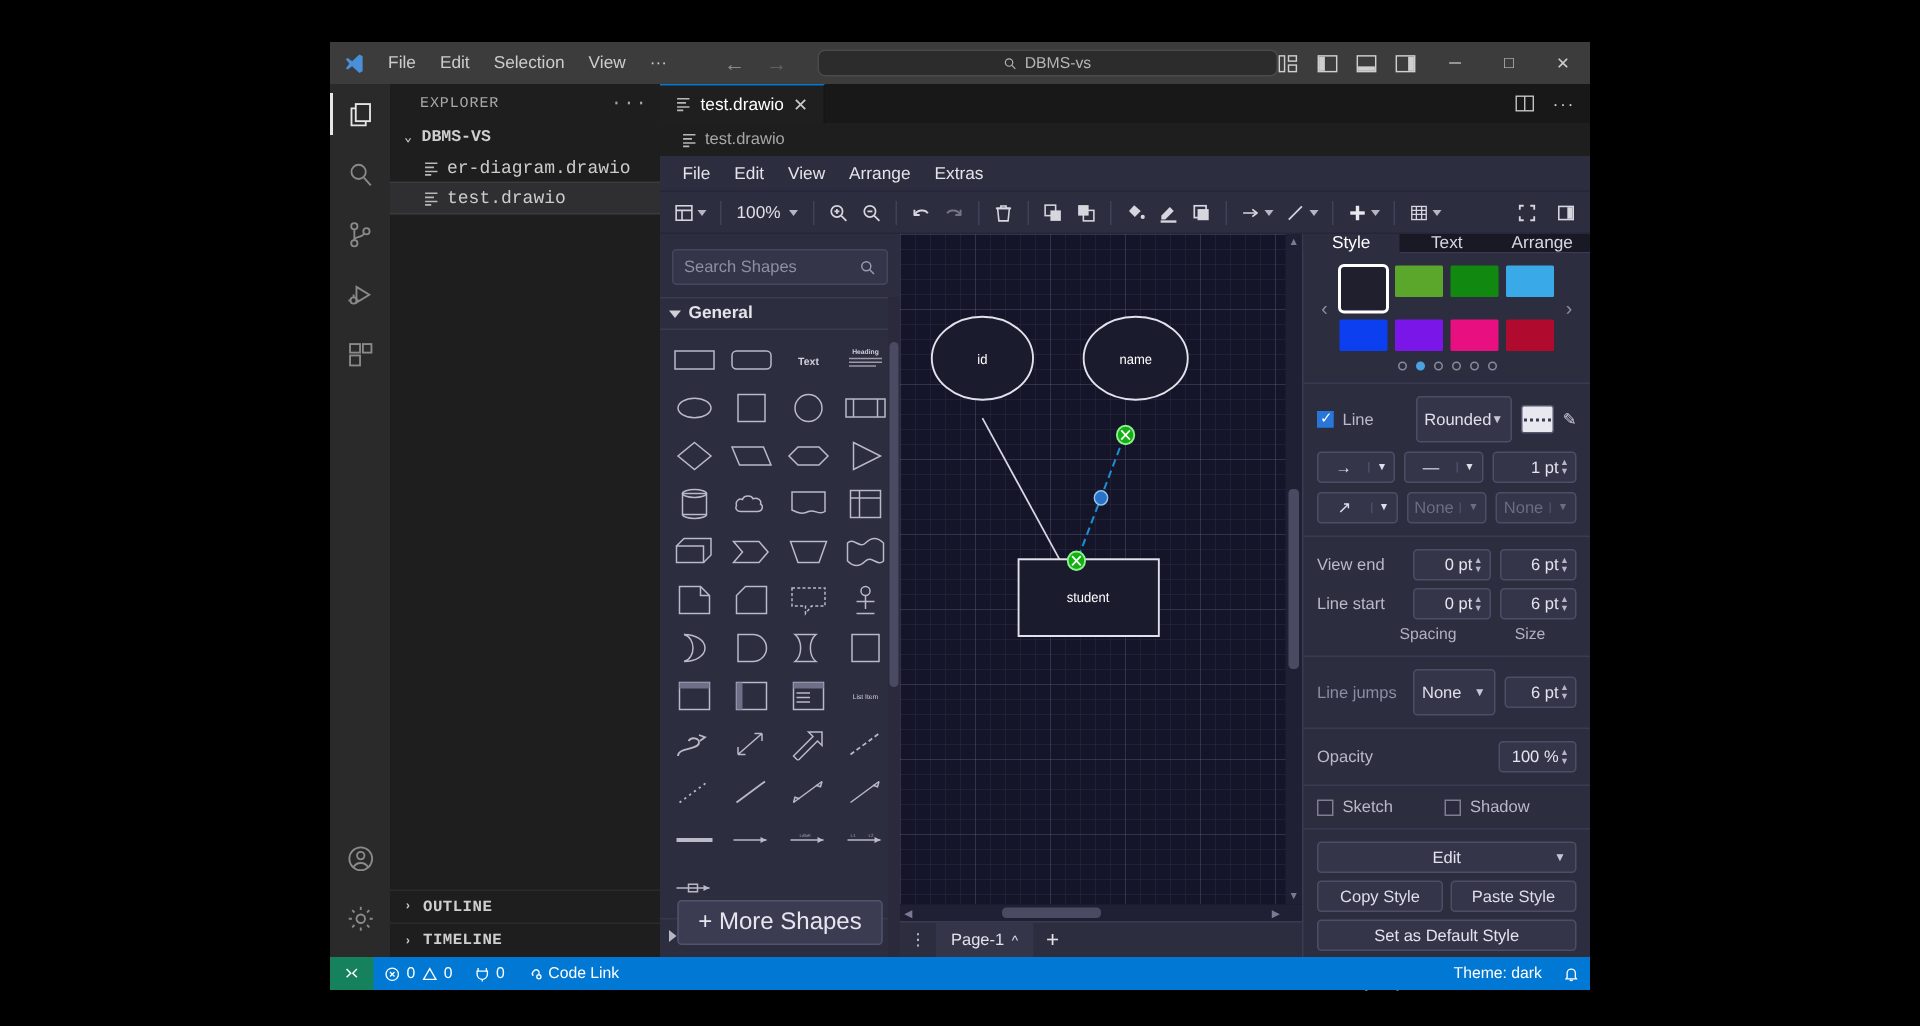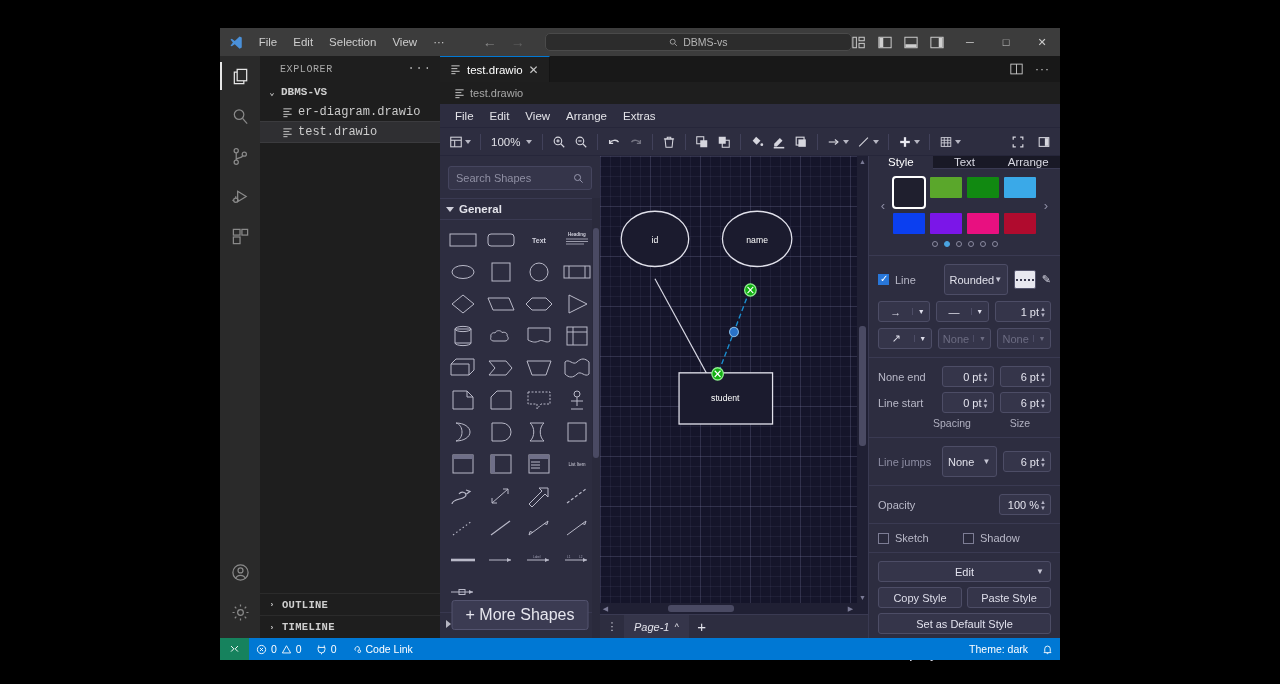--- a/index.html
+++ b/index.html
@@ -186,21 +186,21 @@
   .cv-hscroll .thumb { position: absolute; top: 2px; height: 7px; left: 68px; width: 66px; background: #4a4a63; border-radius: 3px; }
   .cv-hscroll .arrow { position:absolute; top:0; width: 11px; height: 11px; display:flex; align-items:center; justify-content:center; color:#7a7a95; font-size: 7px; }
 
   .pagetabs {
     height: 24px; background: #2d2d40; display: flex; align-items: center; gap: 0;
     border-top: 1px solid #3a3a52; flex: 0 0 24px;
   }
   .pt-menu { width: 24px; display: flex; align-items: center; justify-content: center; color: #c8c8d4; font-size: 11px; letter-spacing: 0; }
   .pt-tab {
     padding: 0 10px; height: 100%; display: flex; align-items: center; gap: 5px;
-    background: #35354a; font-size: 11px; color: #e2e2ea; font-style: italic;
+    background: #35354a; font-size: 11px; color: #e2e2ea;
   }
   .pt-add { width: 26px; display: flex; align-items: center; justify-content: center; font-size: 15px; color: #e2e2ea; }
 
   
   .formatpanel {
     width: 192px; flex: 0 0 192px; background: #2d2d40; color: #c9c9d6;
     font-size: 11px; display: flex; flex-direction: column; border-left: 1px solid #3a3a52;
   }
   .fp-tabs { height: 28px; display: flex; }
   .fp-tab {
@@ -1016,21 +1016,21 @@
                 </span>
                 <span class="btnbox split faded" style="max-width:56px">
                   <span class="main">None</span>
                   <span class="drop">▼</span>
                 </span>
               </div>
             </div>
 
             <div class="fp-sect">
               <div class="lblrow">
-                <span class="name">None end</span>
+                <span class="name">View end</span>
                 <span class="numbox" style="flex:1">
                   <span>0 pt</span>
                   <span class="spin">▲<br>▼</span>
                 </span>
                 <span class="numbox" style="flex:1">
                   <span>6 pt</span>
                   <span class="spin">▲<br>▼</span>
                 </span>
               </div>
               <div class="lblrow">

